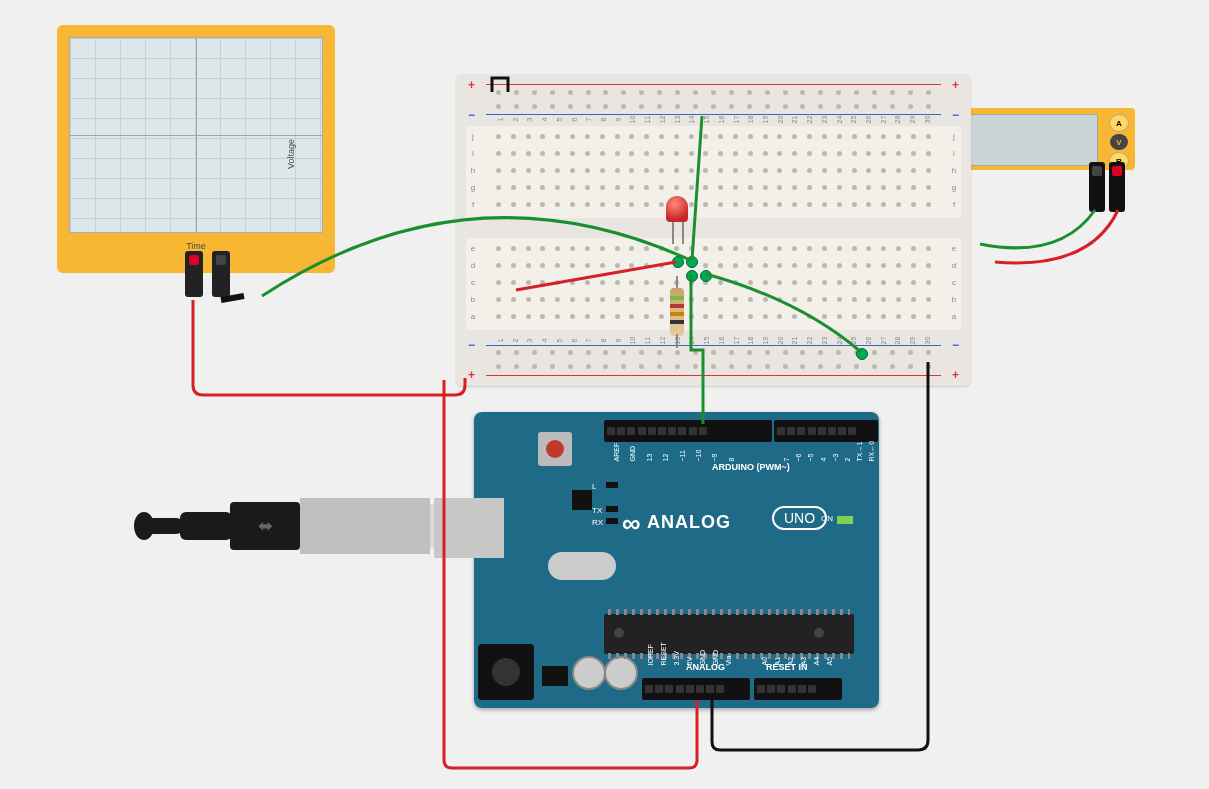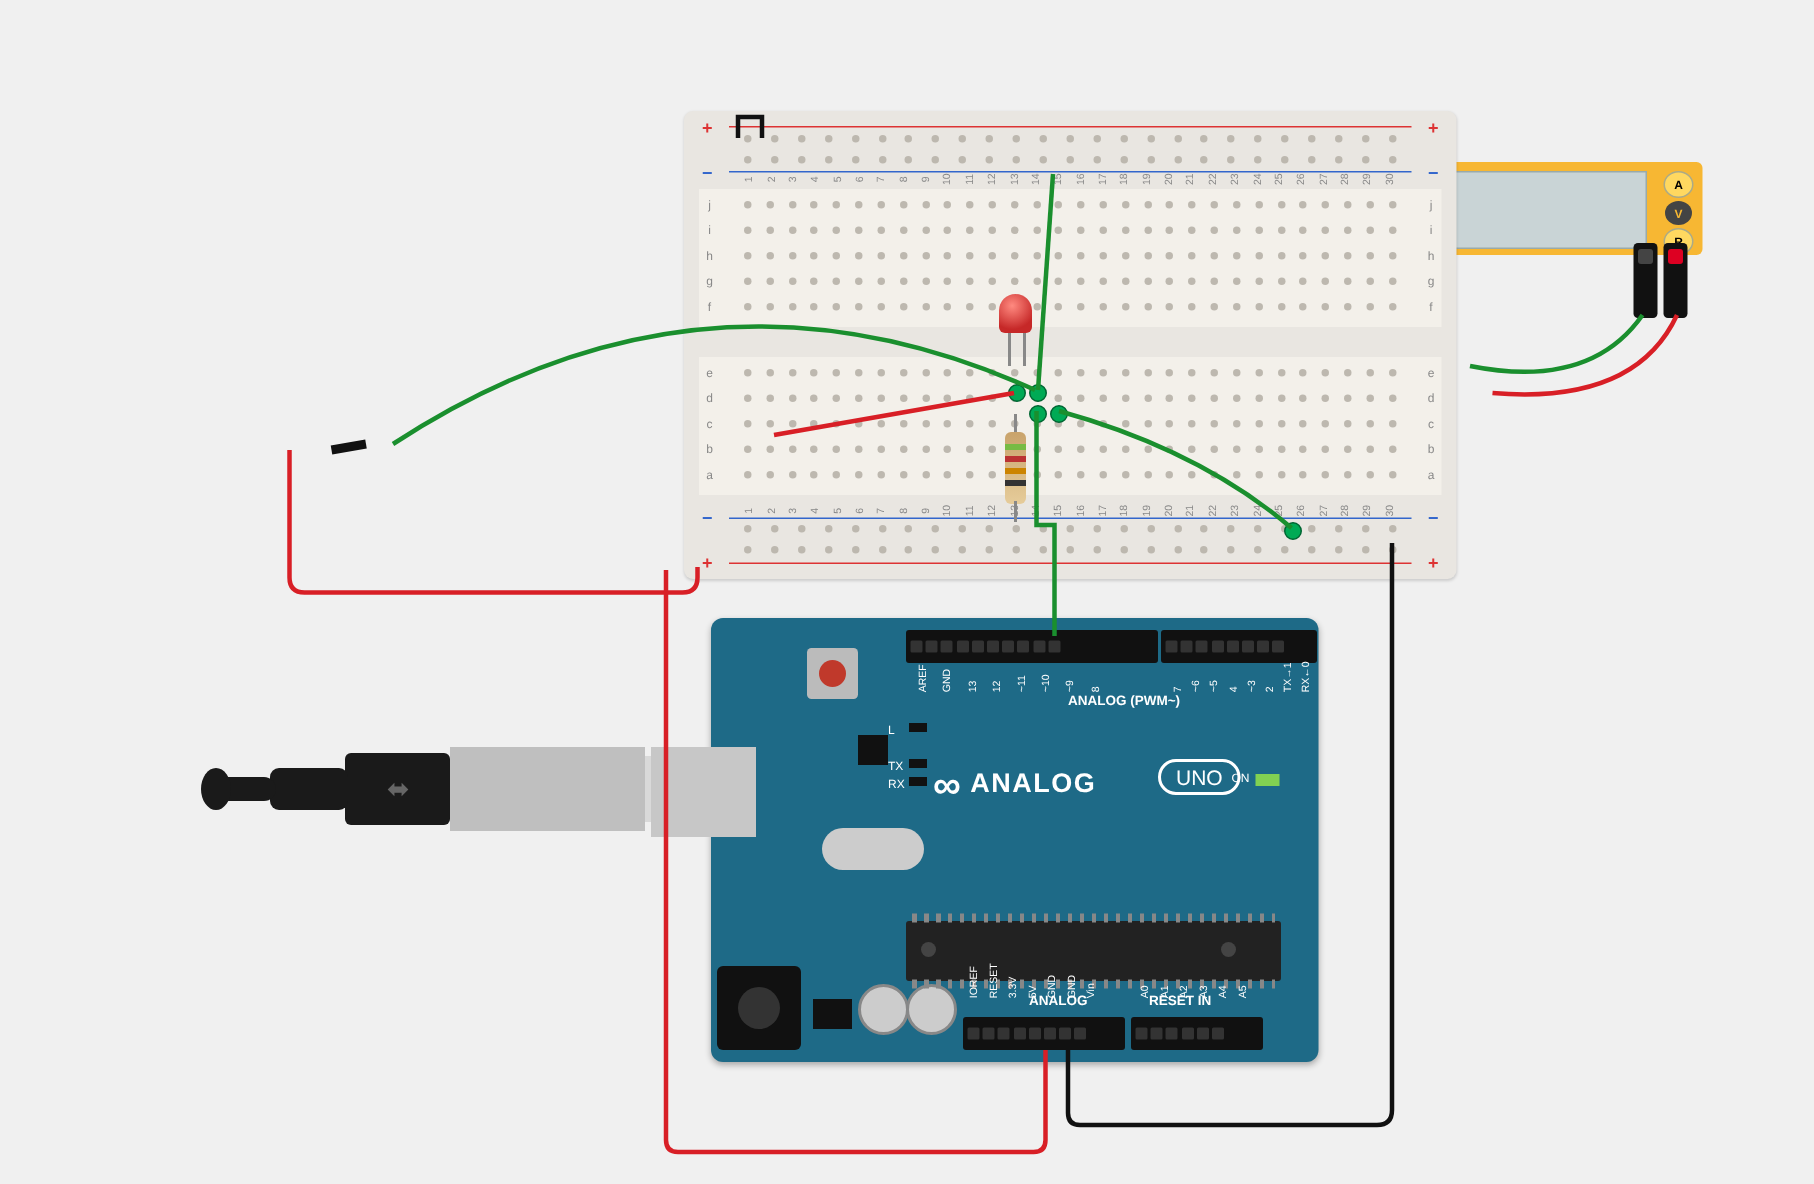--- a/index.html
+++ b/index.html
@@ -104,20 +104,31 @@
   .res-leg{position:absolute;width:2px;height:14px;background:#888;left:676px;}
 
   .node { position:absolute; width:10px; height:10px; background:#0a5; border:1px solid #063; border-radius:50%;}
 
 </style>
 </head>
 <body>
 
 <div class="canvas">
 
+  <div class="scope">
+    <div class="scope-screen">
+      <div class="scope-grid"></div>
+      <div class="scope-axis-v"></div>
+      <div class="scope-axis-h"></div>
+    </div>
+    <div class="scope-label-time">Time</div>
+    <div class="scope-label-voltage">Voltage</div>
+    <div class="scope-jack red"></div>
+    <div class="scope-jack blk"></div>
+  </div>
 
   <div class="meter">
     <div class="meter-screen"></div>
     <div class="meter-btns">
       <div class="meter-btn a">A</div>
       <div class="meter-btn v">V</div>
       <div class="meter-btn r">R</div>
     </div>
     <div class="meter-jack blk"></div>
     <div class="meter-jack red"></div>
@@ -723,21 +734,21 @@
       </div>
     <div class="ard-header hdr-bot2" id="hb2">
         <div class="pin"></div>
         <div class="pin"></div>
         <div class="pin"></div>
         <div class="pin"></div>
         <div class="pin"></div>
         <div class="pin"></div>
       </div>
 
-    <div class="ard-section-label" style="top:50px; left:238px;">ANALOG (PWM~)</div>
+    <div class="ard-section-label" style="top:50px; left:238px;">ARDUINO (PWM~)</div>
     <div class="ard-section-label" style="bottom:36px; left:212px;">ANALOG</div>
     <div class="ard-section-label" style="bottom:36px; left:292px;">RESET IN</div>
 
     <div class="ard-logo">
       <span class="inf">∞</span> <span>ANALOG</span>
     </div>
     <div class="ard-uno">UNO</div>
     <div class="ard-on"></div>
     <div class="ard-on-lbl">ON</div>
 

